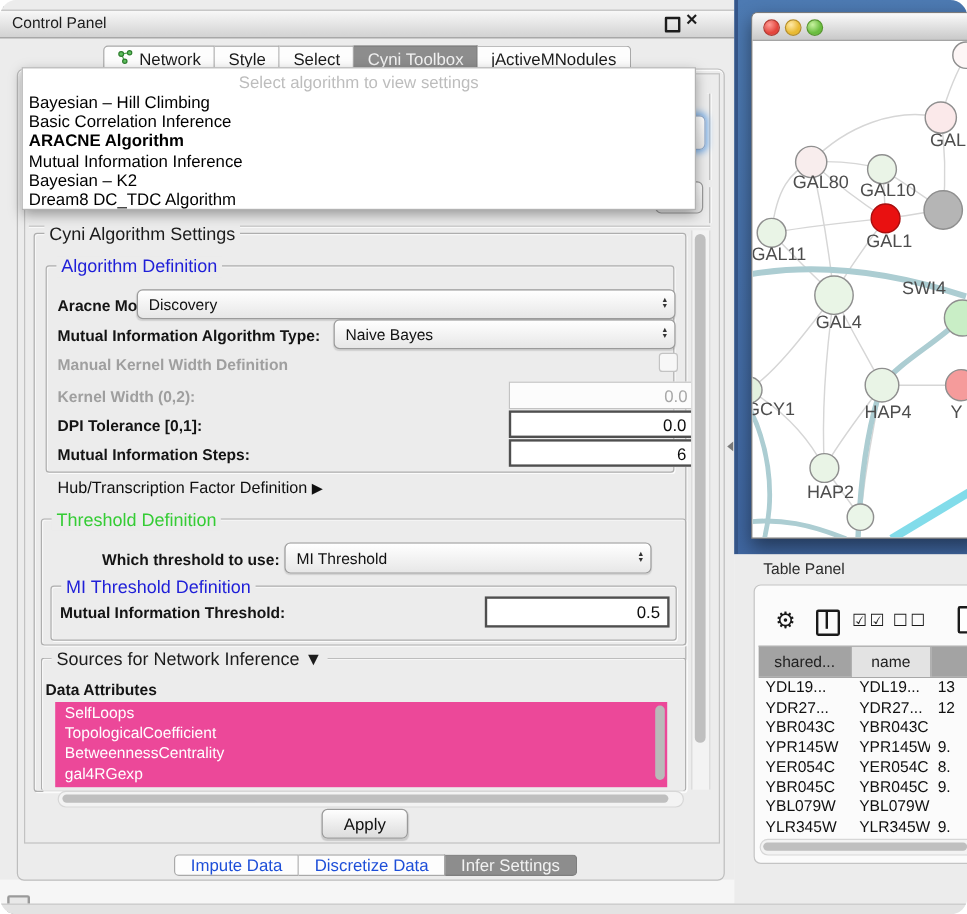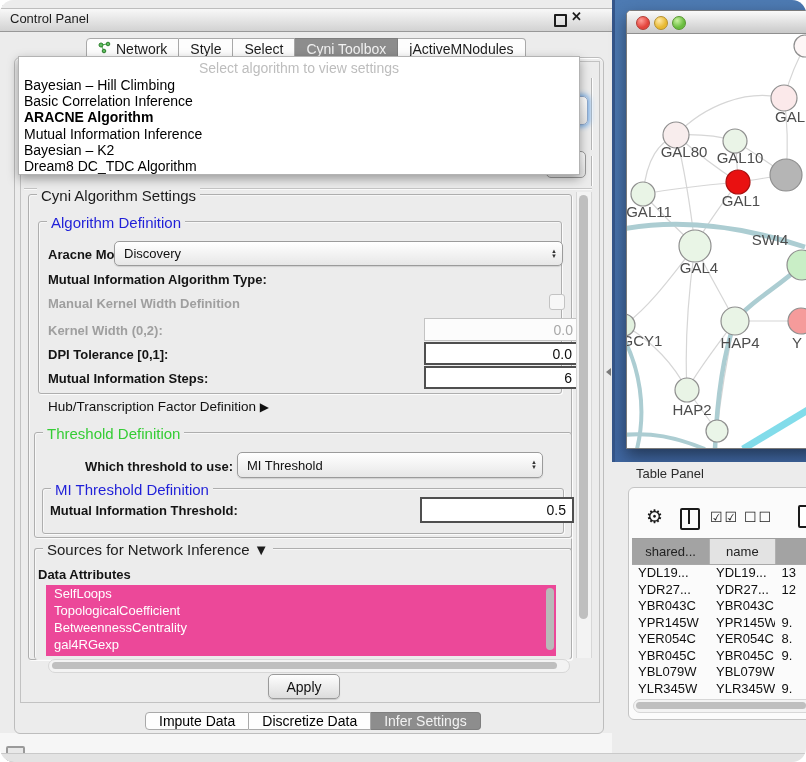--- a/index.html
+++ b/index.html
@@ -60,21 +60,21 @@
   #attr-sb{left:546px;top:588px;width:8px;height:62px;background:#b9b9b9;border-radius:4px;}
   
   .sb-vtrack{background:#f3f3f3;border-left:1px solid #d7d7d7;border-right:1px solid #d7d7d7;}
   .sb-htrack{background:#f3f3f3;border:1px solid #d7d7d7;border-radius:7px;}
   .sb-thumb{background:#bfbfbf;border-radius:6px;}
   
   #apply-btn{left:268px;top:674px;width:70px;height:23px;border:1px solid #9a9a9a;border-radius:5px;
      background:linear-gradient(#fefefe,#dcdcdc);font-size:14px;color:#111;
      display:flex;align-items:center;justify-content:center;box-shadow:0 1px 1px rgba(0,0,0,.15);}
   #bottom-tabs{left:145px;top:706px;height:24px;}
-  .btab{border:1px solid #a9a9a9;border-left:none;background:#fdfdfd;color:#000000;font-size:14px;
+  .btab{border:1px solid #a9a9a9;border-left:none;background:#fdfdfd;color:#1d4ed8;font-size:14px;
      padding:0 13px;display:flex;align-items:center;}
   .btab:first-child{border-left:1px solid #a9a9a9;border-radius:4px 0 0 4px;}
   .btab:last-child{border-radius:0 4px 4px 0;}
   .btab.active{background:#8d8d8d;color:#f2f2f2;border-color:#7e7e7e;}
   
   #desktop{left:612px;top:0;width:194px;height:462px;background:linear-gradient(180deg,#4d7ab2,#3f66a0);
      box-shadow:inset 3px 0 0 #35568a;}
   #split-arrow{left:606px;top:368px;width:0;height:0;border-top:4px solid transparent;
      border-bottom:4px solid transparent;border-right:5px solid #7a7a7a;}
   #net-window{left:626px;top:10px;width:190px;height:437px;border:1px solid #7a7a7a;border-radius:5px 5px 0 0;
@@ -176,20 +176,27 @@
   </div>
   <div class="abs lbl" style="left:48px;top:247px;">Aracne Mode:</div>
   <div class="abs combo" style="left:114px;top:241px;width:438px;height:23px;">
     <span>Discovery</span>
     <span class="stepper">
         <span>▲</span>
         <span>▼</span>
       </span>
   </div>
   <div class="abs lbl" style="left:48px;top:272px;">Mutual Information Algorithm Type:</div>
+  <div class="abs combo" style="left:278px;top:266px;width:274px;height:23px;">
+    <span>Naive Bayes</span>
+    <span class="stepper">
+        <span>▲</span>
+        <span>▼</span>
+      </span>
+  </div>
   <div class="abs lbl-dis" style="left:48px;top:296px;">Manual Kernel Width Definition</div>
   <div class="abs checkbox" style="left:549px;top:294px;"></div>
   <div class="abs lbl-dis" style="left:48px;top:323px;">Kernel Width (0,2):</div>
   <div class="abs field dis" style="left:424px;top:318px;width:142px;height:21px;">
     <span>0.0</span>
   </div>
   <div class="abs lbl" style="left:48px;top:347px;">DPI Tolerance [0,1]:</div>
   <div class="abs field" style="left:424px;top:342px;width:140px;height:19px;">
     <span>0.0</span>
   </div>
@@ -211,21 +218,21 @@
     <span>MI Threshold</span>
     <span class="stepper">
         <span>▲</span>
         <span>▼</span>
       </span>
   </div>
   <div class="abs group" style="left:42px;top:488px;width:520px;height:44px;">
     <span class="gtitle t-blue">MI Threshold Definition</span>
   </div>
   <div class="abs lbl" style="left:50px;top:503px;">Mutual Information Threshold:</div>
-  <div class="abs field" style="left:420px;top:497px;width:138px;height:22px;">
+  <div class="abs field" style="left:404px;top:497px;width:138px;height:22px;">
     <span>0.5</span>
   </div>
 
   <div class="abs group" style="left:34px;top:548px;width:536px;height:110px;border-bottom:none;">
     <span class="gtitle t-black">
       <span>Sources for Network Inference</span>
       <span>▼</span>
     </span>
   </div>
   <div class="abs lbl" style="left:38px;top:567px;">Data Attributes</div>

